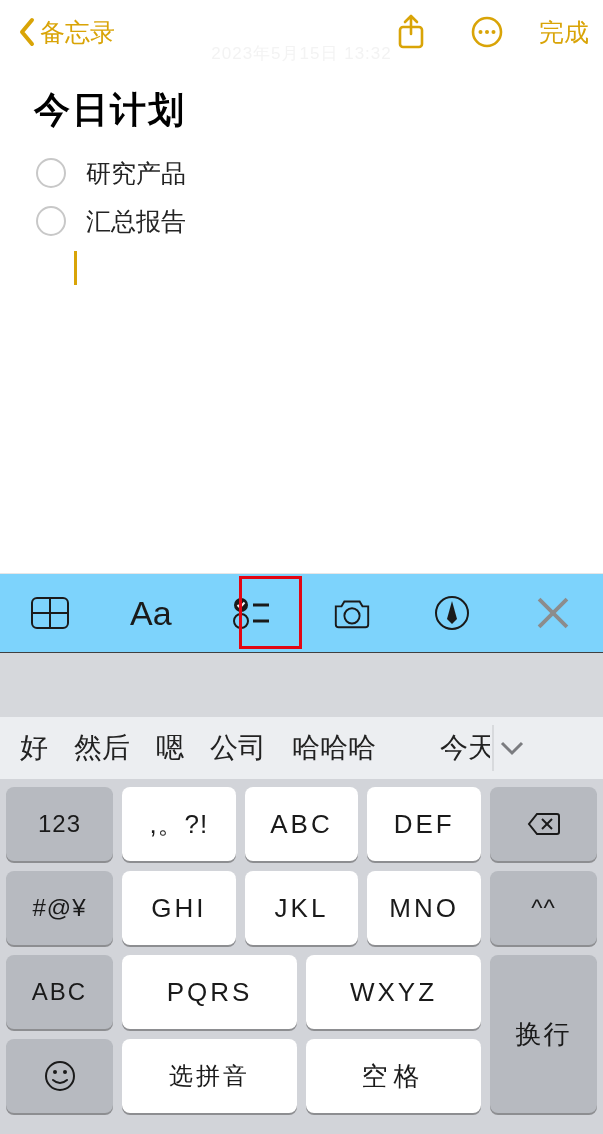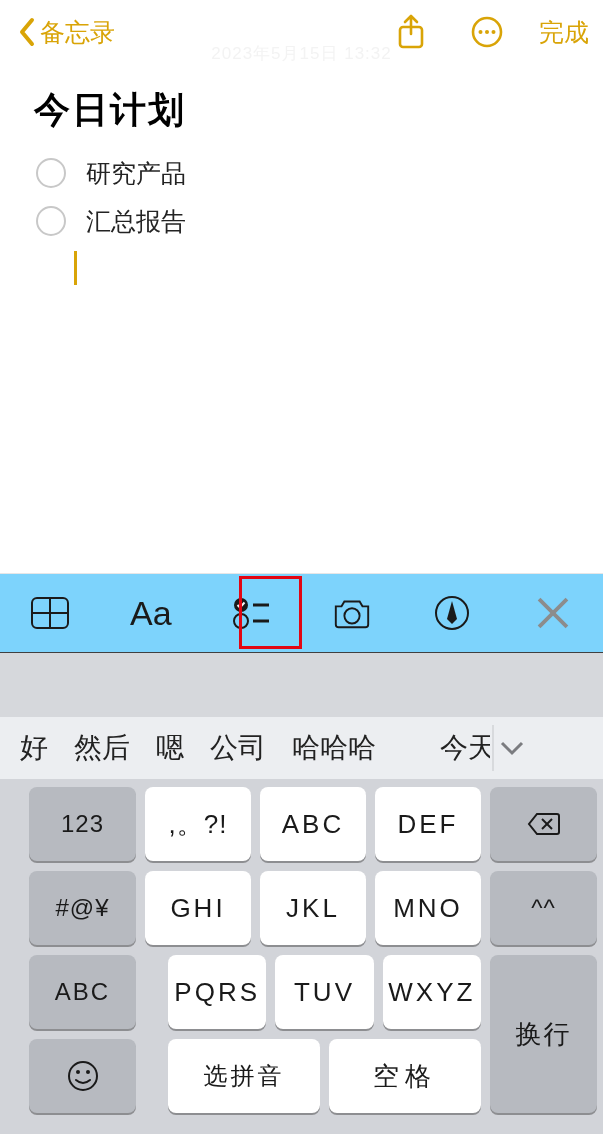--- a/index.html
+++ b/index.html
@@ -103,21 +103,21 @@
     width: 2px; height: 46px; background: #d8dadd; margin-left: 2px;
   }
 
   
   .kbd {
     position: absolute; top: 779px; left: 0; right: 0; bottom: 0;
     background: var(--grey-bg);
     padding: 8px 6px 18px 6px;
     display: flex; flex-direction: column; gap: 10px;
   }
-  .krow { display: flex; gap: 9px; margin-left: 23px; }
+  .krow { display: flex; gap: 9px; }
   .key {
     background: #ffffff; border-radius: 8px;
     box-shadow: 0 2px 0 var(--key-shadow);
     display: flex; align-items: center; justify-content: center;
     font-size: 26px; color: #1a1a1a; letter-spacing: 3px;
     height: 74px; cursor: pointer;
     flex: 1;
   }
   .key.grey { background: #b7bac0; }
   .key.side { flex: 0 0 107px; font-size: 24px; letter-spacing: 1px; }
@@ -271,21 +271,20 @@
           <circle cx="12" cy="13" r="2" fill="#1a1a1a"></circle>
           <circle cx="22" cy="13" r="2" fill="#1a1a1a"></circle>
           <path d="M10 21 Q17 27 24 21" stroke="#1a1a1a" stroke-width="2" fill="none" stroke-linecap="round"></path>
         </svg>
       </div>
     </div>
 
     <div class="mid">
       <div class="krow inner">
         <div class="key">PQRS</div>
-        <div class="key">TUV</div>
         <div class="key">WXYZ</div>
       </div>
       <div class="krow inner">
         <div class="key pinyin">选拼音</div>
         <div class="key space">空格</div>
       </div>
     </div>
 
     <div class="tallcol">
       <div class="key grey enter" style="height:100%;">换行</div>

